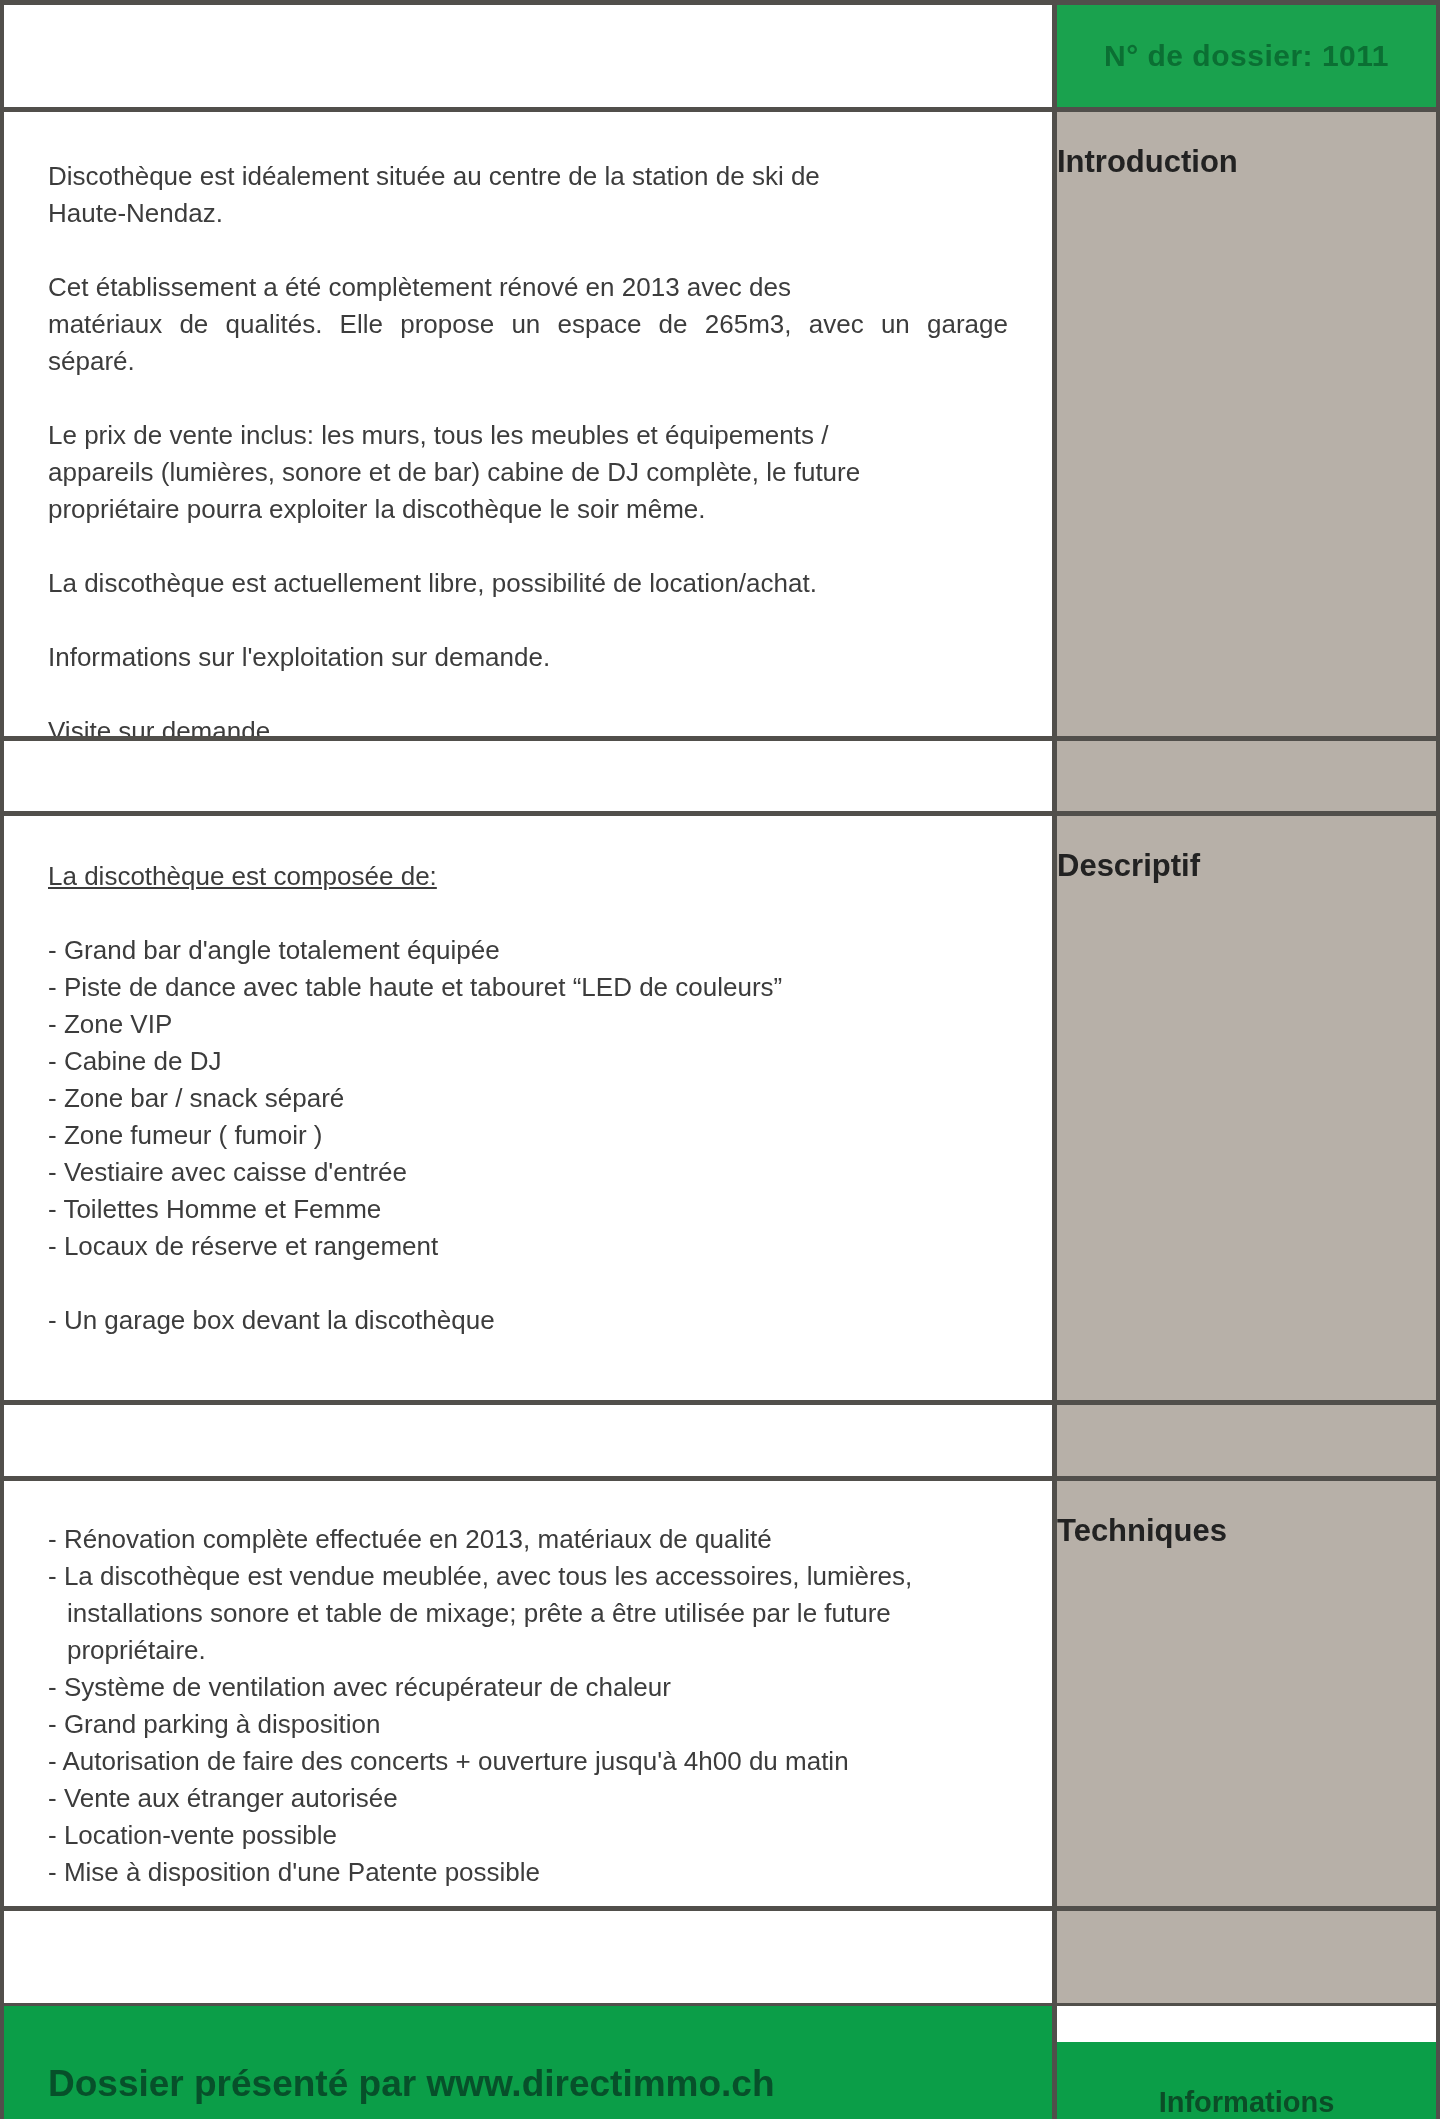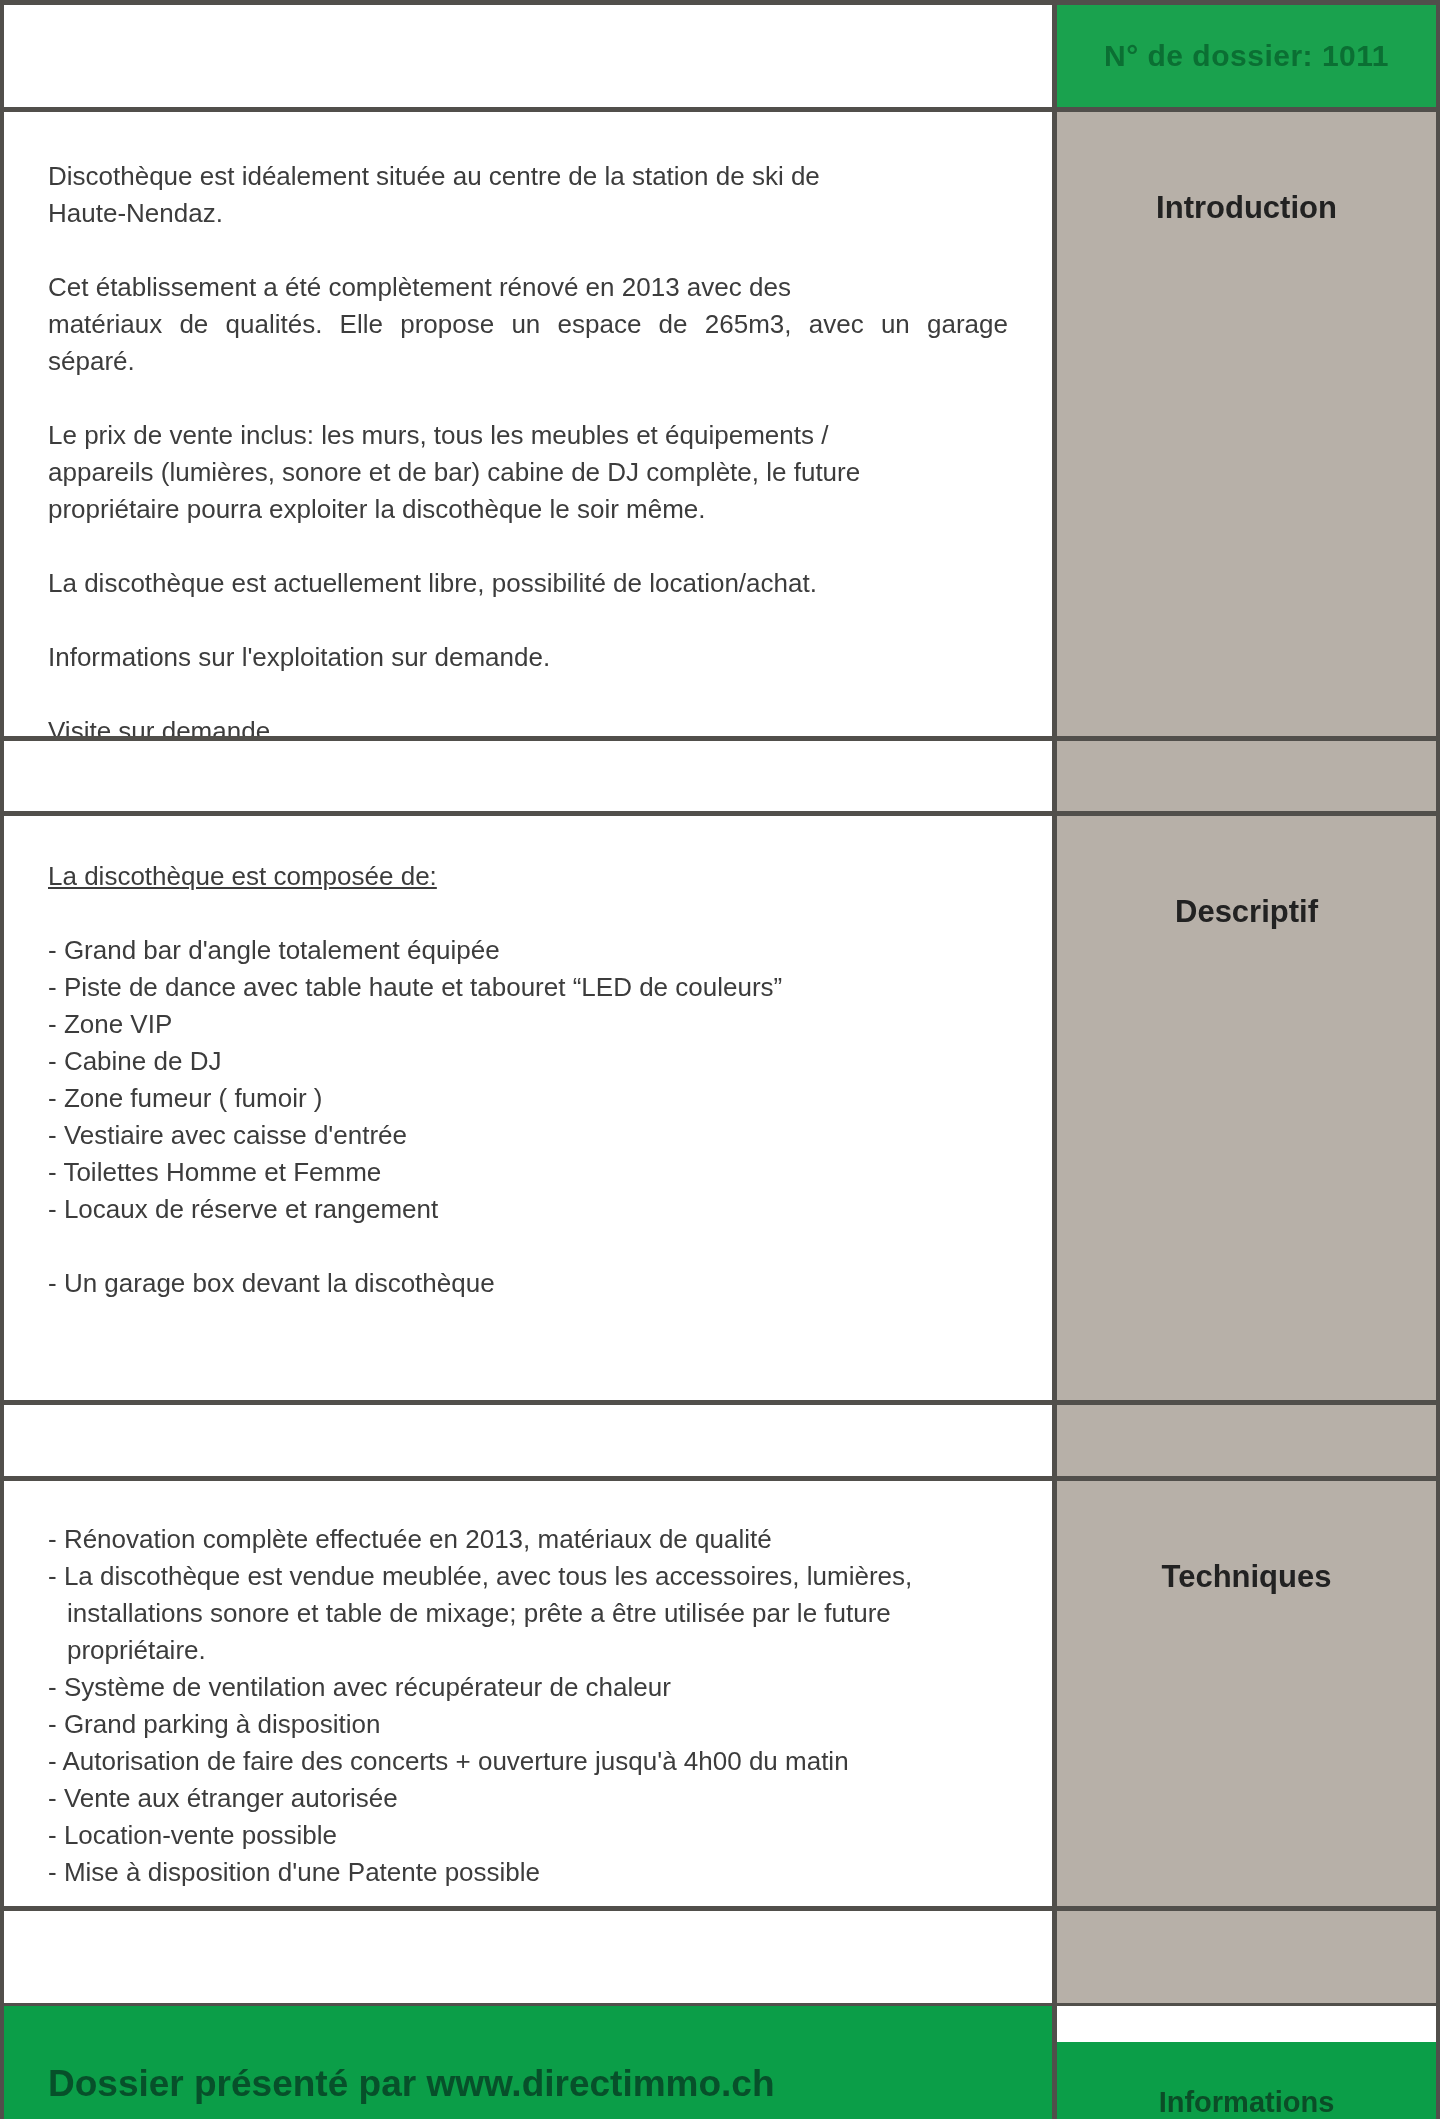--- a/index.html
+++ b/index.html
@@ -29,21 +29,21 @@
   .content-desc{padding:42px 44px 0 44px;}
   .content-tech{padding:40px 44px 0 44px;}
   .line{font-size:26px;line-height:37px;color:#3c3c3c;white-space:nowrap;}
   .line.stretch{white-space:normal;text-align:justify;text-align-last:justify;}
   .para{margin:0 0 37px 0;}
   .heading{text-decoration:underline;}
   .item{font-size:26px;line-height:37px;color:#3c3c3c;white-space:nowrap;}
   .item.gap-top{margin-top:37px;}
   .cont{padding-left:19px;}
   .gap-line{height:37px;}
-  .section-label{font-size:31px;font-weight:bold;color:#222222;text-align:center;padding-top:78px;}
+  .section-label{font-size:31px;font-weight:bold;color:#222222;text-align:left;padding-top:32px;}
   .row-footer .cell.left{background:#0b9e48;display:flex;align-items:center;padding-left:44px;}
   .row-footer .cell.right{background:#0b9e48;display:flex;align-items:center;justify-content:center;margin-top:36px;}
   .footer-text{font-size:37px;font-weight:bold;color:#07502a;}
   .footer-label{font-size:29px;font-weight:bold;color:#0b4d27;}
 </style>
 </head>
 <body>
 
 <div class="page">
 
@@ -97,20 +97,21 @@
 
   <div class="row row-desc">
     <div class="cell left">
       <div class="content-desc">
         <div class="line heading">La discothèque est composée de:</div>
         <div class="gap-line"></div>
         <div class="item">- Grand bar d'angle totalement équipée</div>
         <div class="item">- Piste de dance avec table haute et tabouret “LED de couleurs”</div>
         <div class="item">- Zone VIP</div>
         <div class="item">- Cabine de DJ</div>
+        <div class="item">- Zone bar / snack séparé</div>
         <div class="item">- Zone fumeur ( fumoir )</div>
         <div class="item">- Vestiaire avec caisse d'entrée</div>
         <div class="item">- Toilettes Homme et Femme</div>
         <div class="item">- Locaux de réserve et rangement</div>
         <div class="item gap-top">- Un garage box devant la discothèque</div>
       </div>
     </div>
     <div class="cell right">
       <div class="section-label">Descriptif</div>
     </div>

